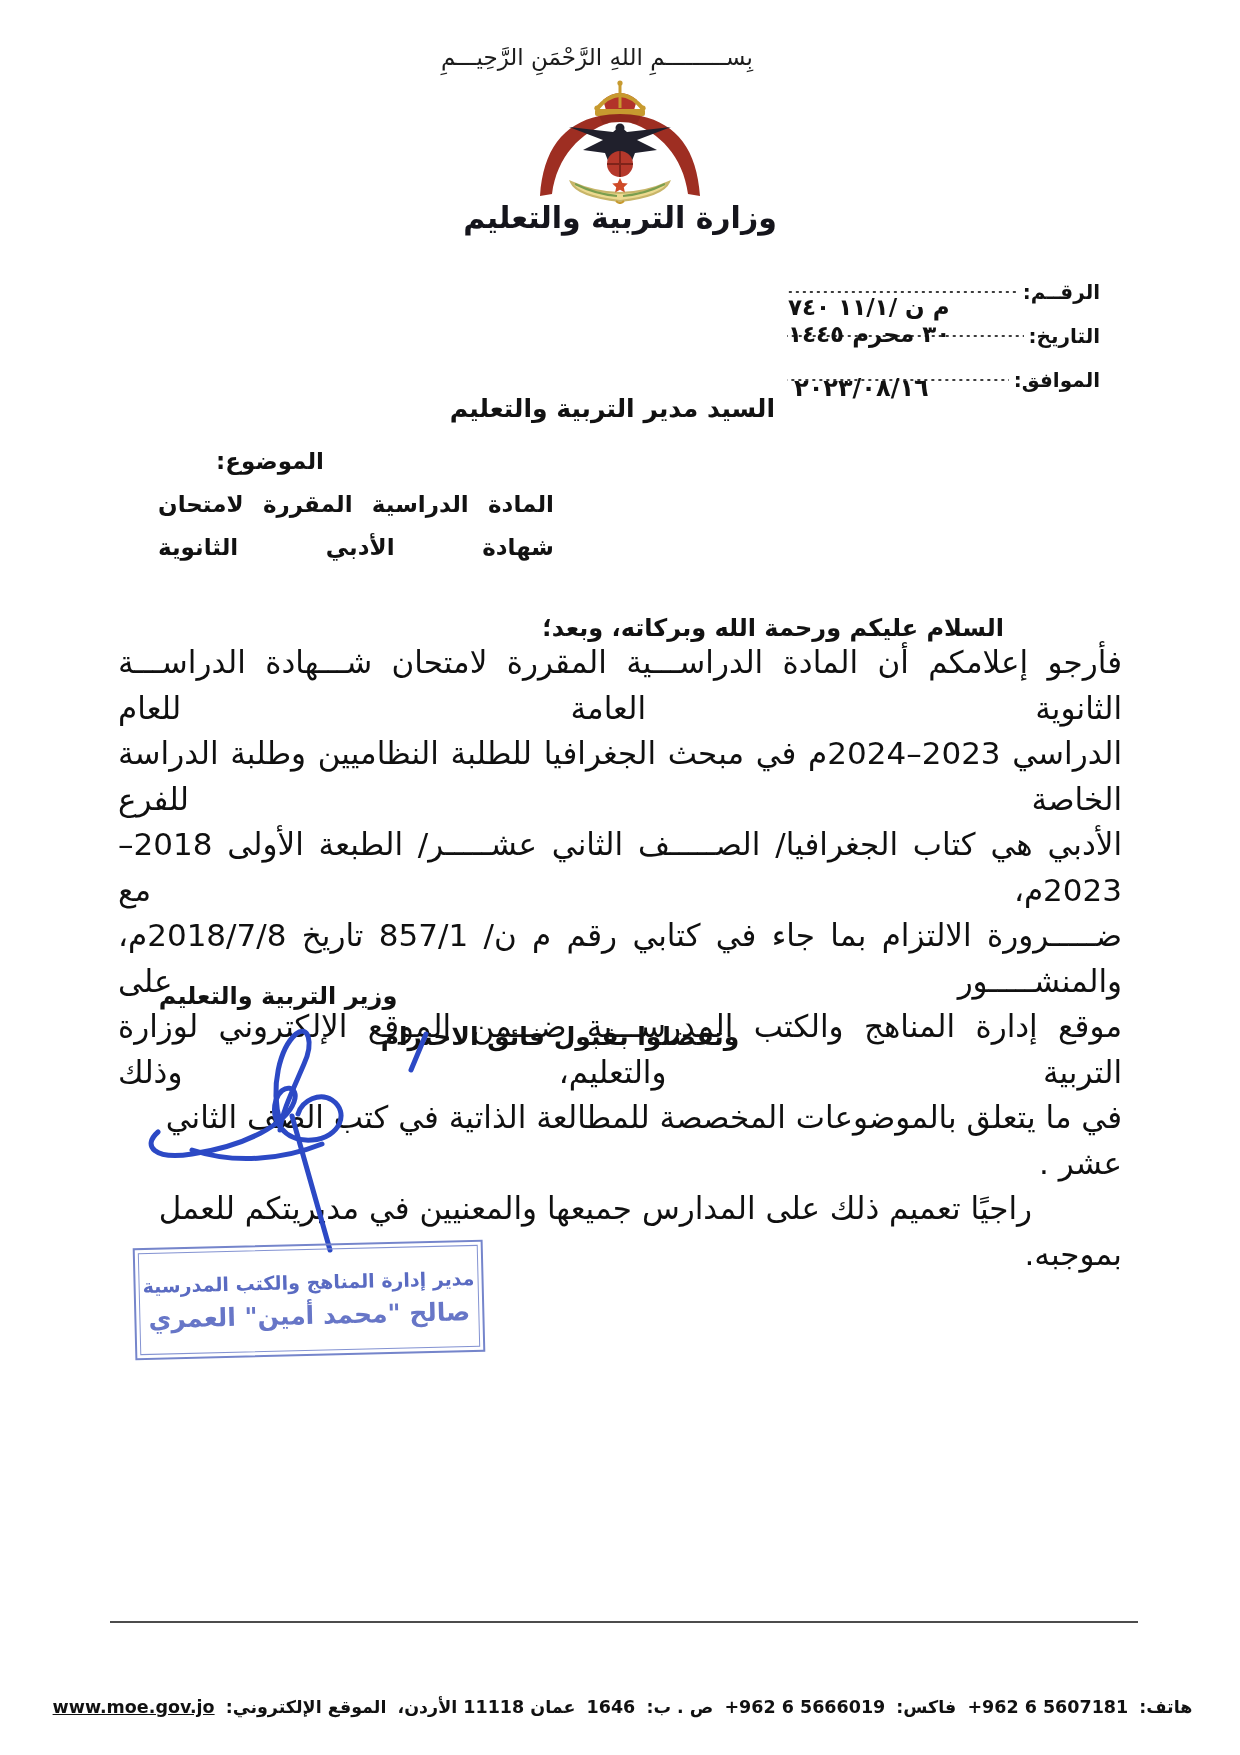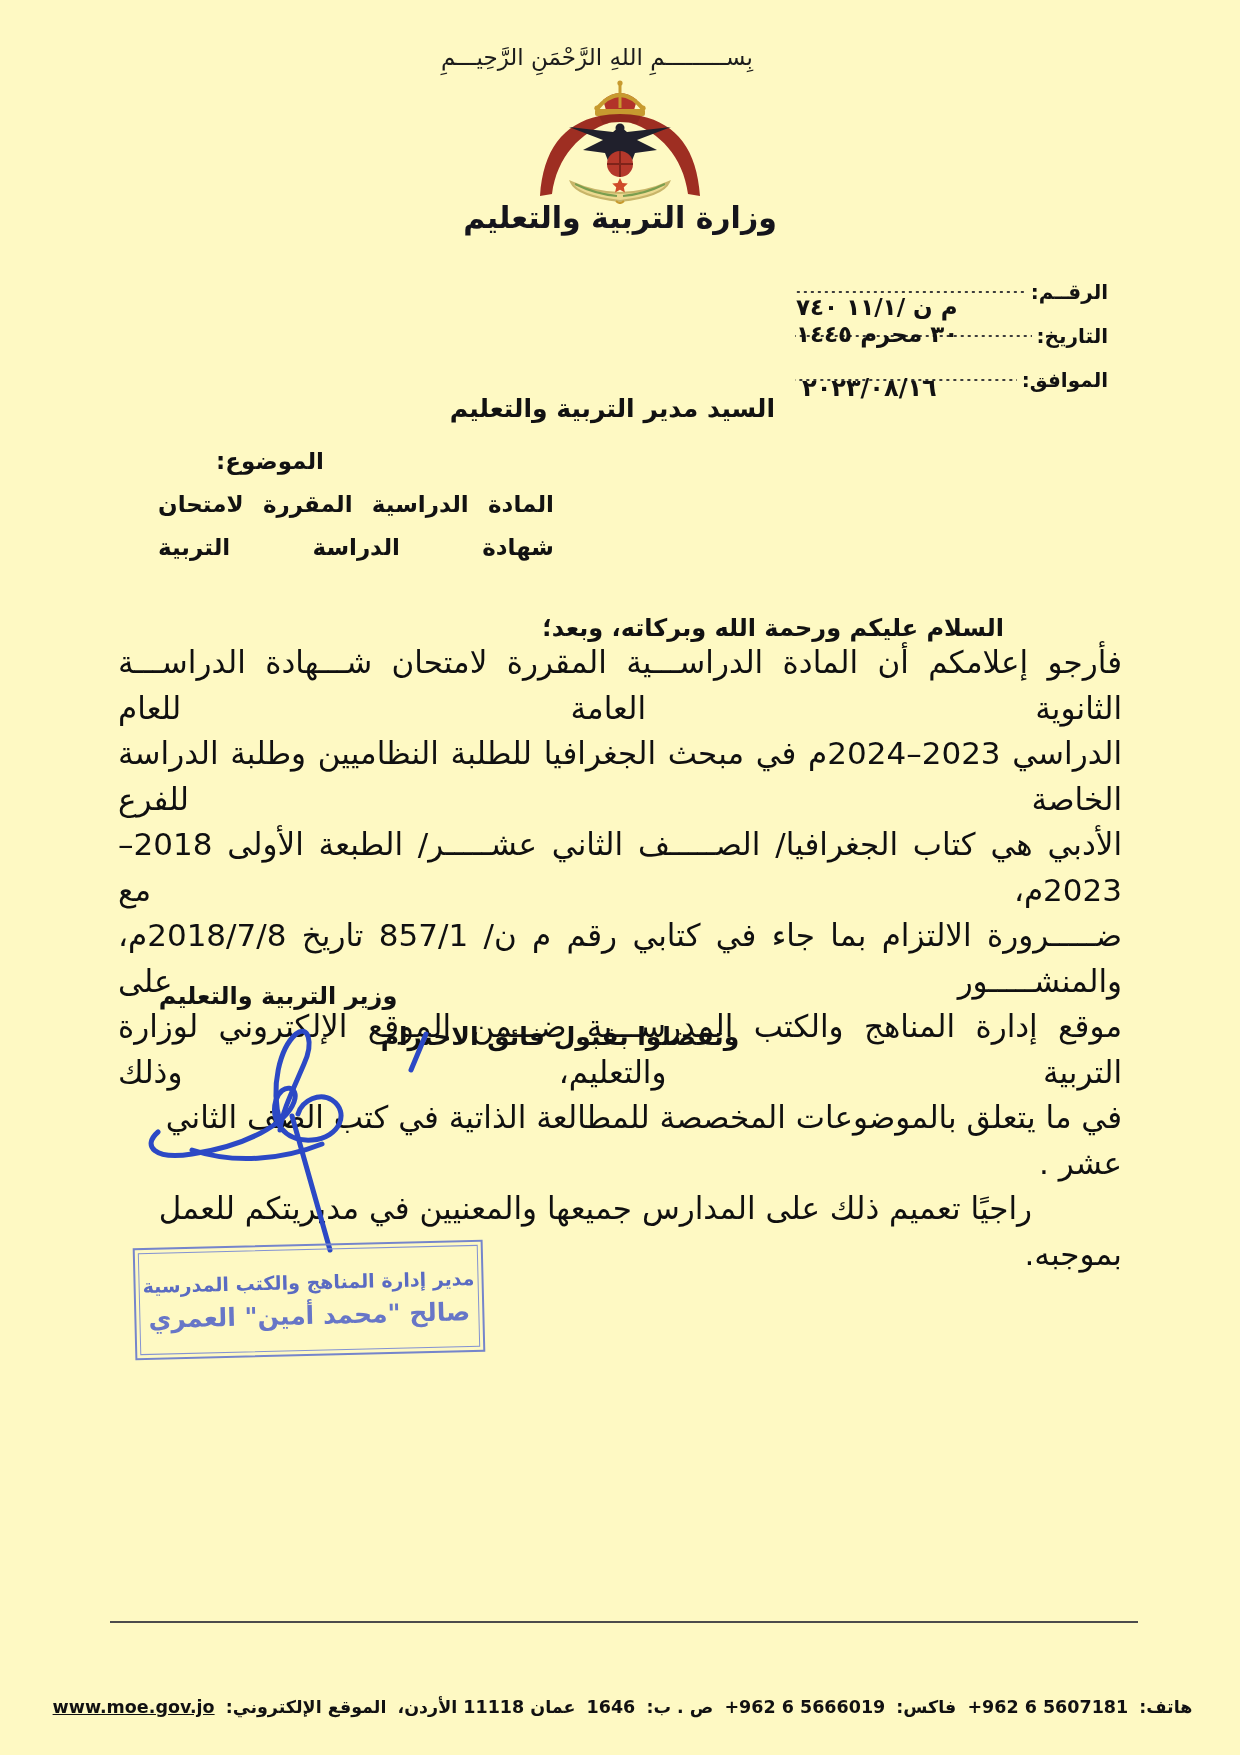--- a/index.html
+++ b/index.html
@@ -1,28 +1,28 @@
 <!DOCTYPE html>
 <html lang="ar"><head>
 <meta charset="utf-8">
 <style>
   html,body{margin:0;padding:0;background:#e8e8e8;}
   .page{
     position:relative;width:1240px;height:1755px;margin:0 auto;
-    background:#fef9c3;color:#121212;direction:rtl;overflow:hidden;
+    background:#ffffff;color:#121212;direction:rtl;overflow:hidden;
     font-family:"DejaVu Sans",sans-serif;
   }
   
   .bismillah{position:absolute;top:44px;left:0;right:46px;text-align:center;
     font-size:23px;color:#1c1c1c;letter-spacing:0px;}
   .emblem{position:absolute;top:80px;left:50%;transform:translateX(-50%);}
   .ministry{position:absolute;top:200px;left:0;right:0;text-align:center;
     font-size:30px;font-weight:bold;color:#15151c;}
   
-  .ref{position:absolute;top:270px;right:132px;width:318px;font-size:20px;font-weight:bold;}
+  .ref{position:absolute;top:270px;right:140px;width:318px;font-size:20px;font-weight:bold;}
   .ref-row{display:flex;align-items:center;height:44px;position:relative;}
   .ref-label{white-space:nowrap;}
   .ref-dots{flex:1;height:14px;margin:0 5px;
     background-image:radial-gradient(circle,#3a3a3a 1.1px,transparent 1.5px);
     background-size:7px 14px;background-repeat:repeat-x;background-position:center;}
   .ref-value{position:absolute;left:6px;font-size:23px;white-space:nowrap;font-weight:bold;}
   .v-num{top:24px;}
   .v-date{top:7px;}
   .v-greg{top:16px;font-size:24px;letter-spacing:2px;margin-left:6px;}
   
@@ -112,21 +112,21 @@
       <span class="ref-label">الموافق:</span>
       <span class="ref-dots"></span>
       <span class="ref-value v-greg">٢٠٢٣/٠٨/١٦</span>
     </div>
   </div>
 
   <div class="recipient">السيد مدير التربية والتعليم</div>
 
   <div class="subject">
     <div class="subject-label">الموضوع:</div>
-    <div class="subject-line">المادة الدراسية المقررة لامتحان شهادة الدراسة التربية</div>
+    <div class="subject-line">المادة الدراسية المقررة لامتحان شهادة الأدبي الثانوية</div>
   </div>
 
   <div class="salutation">السلام عليكم ورحمة الله وبركاته، وبعد؛</div>
 
   <div class="bodytext">
     <div class="bl">فأرجو إعلامكم أن المادة الدراســـية المقررة لامتحان شـــهادة الدراســـة الثانوية العامة للعام</div>
     <div class="bl">الدراسي 2023–2024م في مبحث الجغرافيا للطلبة النظاميين وطلبة الدراسة الخاصة للفرع</div>
     <div class="bl">الأدبي هي كتاب الجغرافيا/ الصـــــف الثاني عشـــــر/ الطبعة الأولى 2018–2023م، مع</div>
     <div class="bl">ضـــــرورة الالتزام بما جاء في كتابي رقم م ن/ 857/1 تاريخ 2018/7/8م، والمنشـــــور على</div>
     <div class="bl">موقع إدارة المناهج والكتب المدرســـية ضـــمن الموقع الإلكتروني لوزارة التربية والتعليم، وذلك</div>

